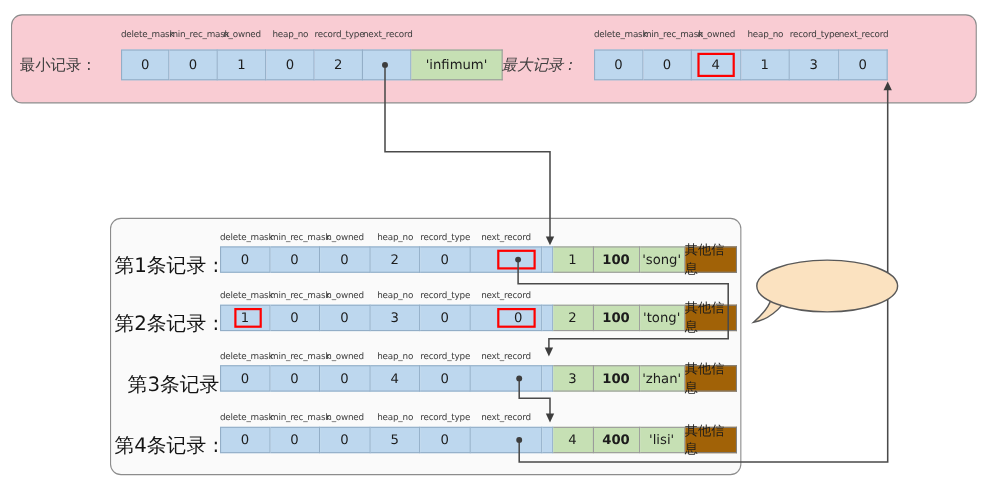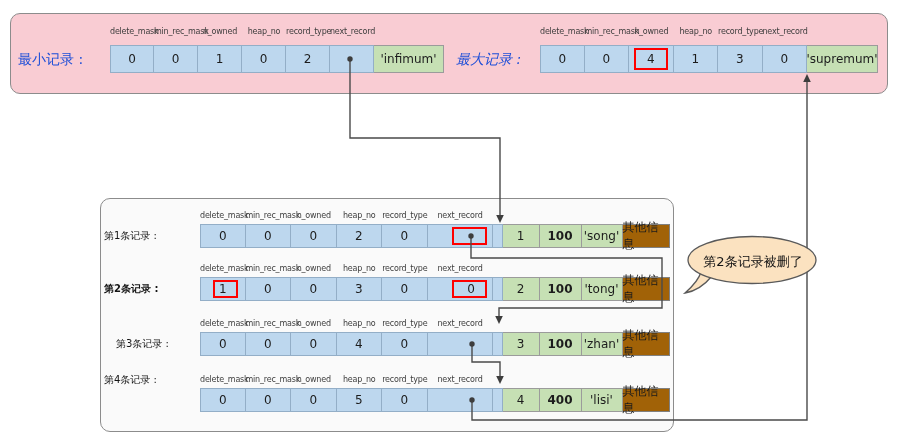--- a/index.html
+++ b/index.html
@@ -1,33 +1,33 @@
 <!DOCTYPE html>
 <html><head>
 <meta charset="utf-8">
 <style>
   html,body{margin:0;padding:0;background:#ffffff;}
   .canvas{position:relative;width:900px;height:440px;background:#ffffff;overflow:hidden;
           font-family:"DejaVu Sans","Liberation Sans",sans-serif;}
   .panel{position:absolute;box-sizing:border-box;border:1.5px solid #8c8c8c;border-radius:10px;}
   .pinkpanel{left:10px;top:13px;width:878px;height:81px;background:#f9ccd3;}
   .recbox{left:100px;top:198px;width:574px;height:234px;background:#fafafa;}
-  .grouplabel{position:absolute;font-size:14px;color:#1d4ed8;white-space:nowrap;}
-  .rowlabel{position:absolute;left:104px;font-size:10px;color:#141414;white-space:nowrap;}
+  .grouplabel{position:absolute;font-size:14px;color:#404040;white-space:nowrap;}
+  .rowlabel{position:absolute;left:104px;font-size:18px;color:#141414;white-space:nowrap;}
   .hdrrow{position:absolute;display:flex;}
   .hdr{flex:none;font-size:8px;color:#3c3c3c;text-align:center;white-space:nowrap;letter-spacing:-0.2px;}
   .cellrow{position:absolute;display:flex;}
   .cell{flex:none;box-sizing:border-box;background:#bdd7ee;border:1px solid #93aec7;border-left:none;
         display:flex;align-items:center;justify-content:center;position:relative;
         font-size:12px;color:#1c1c1c;}
   .cellrow .cell:first-child{border-left:1px solid #93aec7;}
   .h28{height:28px;} .h24{height:24px;}
   .w44{width:44px;} .w44h{width:44.5px;} .w455{width:45.5px;}
   .wnext{width:65px;} .sliver{width:10px;}
-  .w70{width:70px;} .w71{width:71px;} .w37{width:37px;} .w42{width:42px;font-weight:bold;} .w41{width:41px;} .w47{width:47px;}
+  .w70{width:83px;} .w71{width:71px;} .w37{width:37px;} .w42{width:42px;font-weight:bold;} .w41{width:41px;} .w47{width:47px;}
   .green{background:#c6e0b4;border-color:#9b9b9b;font-size:12px;color:#1c1c1c;}
   .graycell{background:#a16207;border-color:#808080;font-size:12px;color:#1c1c1c;}
   .nextpad{padding-left:23px;}
   .ro{position:absolute;border:2px solid #fe0000;top:2px;bottom:2px;}
   .ro.mid{left:5px;right:5px;}
   .ro.nx{left:24px;right:5px;}
   .ro.dm{left:12px;right:7px;}
   .overlay{position:absolute;left:0;top:0;z-index:5;pointer-events:none;}
   .bubbletext{position:absolute;left:692px;top:253px;width:122px;text-align:center;
               font-size:13px;color:#141414;z-index:6;white-space:nowrap;}
@@ -70,21 +70,20 @@
   <div class="cellrow" style="left:540px;top:45px;">
     <div class="cell w44h h28">0</div>
     <div class="cell w44h h28">0</div>
     <div class="cell w44h h28">
       <span>4</span>
       <span class="ro mid"></span>
     </div>
     <div class="cell w44h h28">1</div>
     <div class="cell w44h h28">3</div>
     <div class="cell w44h h28">0</div>
-    <div class="cell green w71 h28">'supremum'</div>
   </div>
 
   <div class="panel recbox"></div>
 
   <div class="rowlabel" style="top:229px;">第1条记录 :</div>
   <div class="hdrrow" style="left:200px;top:211px;">
     <span class="hdr w455">delete_mask</span>
     <span class="hdr w455">min_rec_mask</span>
     <span class="hdr w455">n_owned</span>
     <span class="hdr w455">heap_no</span>
@@ -101,21 +100,21 @@
       <span></span>
       <span class="ro nx"></span>
     </div>
     <div class="cell sliver h24"></div>
     <div class="cell green w37 h24">1</div>
     <div class="cell green w42 h24">100</div>
     <div class="cell green w41 h24">'song'</div>
     <div class="cell graycell w47 h24">其他信息</div>
   </div>
 
-  <div class="rowlabel" style="top:282px;font-weight:bold;">第2条记录 :</div>
+  <div class="rowlabel" style="top:282px;">第2条记录 :</div>
   <div class="hdrrow" style="left:200px;top:264px;">
     <span class="hdr w455">delete_mask</span>
     <span class="hdr w455">min_rec_mask</span>
     <span class="hdr w455">n_owned</span>
     <span class="hdr w455">heap_no</span>
     <span class="hdr w455">record_type</span>
     <span class="hdr wnext">next_record</span>
   </div>
   <div class="cellrow" style="left:200px;top:277px;">
     <div class="cell w455 h24">
@@ -153,21 +152,21 @@
     <div class="cell w455 h24">4</div>
     <div class="cell w455 h24">0</div>
     <div class="cell wnext h24 nextpad"></div>
     <div class="cell sliver h24"></div>
     <div class="cell green w37 h24">3</div>
     <div class="cell green w42 h24">100</div>
     <div class="cell green w41 h24">'zhan'</div>
     <div class="cell graycell w47 h24">其他信息</div>
   </div>
 
-  <div class="rowlabel" style="top:373px;text-align:center;">第4条记录 :</div>
+  <div class="rowlabel" style="top:393px;text-align:center;">第4条记录 :</div>
   <div class="hdrrow" style="left:200px;top:375px;">
     <span class="hdr w455">delete_mask</span>
     <span class="hdr w455">min_rec_mask</span>
     <span class="hdr w455">n_owned</span>
     <span class="hdr w455">heap_no</span>
     <span class="hdr w455">record_type</span>
     <span class="hdr wnext">next_record</span>
   </div>
   <div class="cellrow" style="left:200px;top:388px;">
     <div class="cell w455 h24">0</div>
@@ -198,15 +197,14 @@
       <circle cx="350" cy="59" r="2.7"></circle>
       <circle cx="471" cy="236" r="2.7"></circle>
       <circle cx="472" cy="344" r="2.7"></circle>
       <circle cx="472" cy="400" r="2.7"></circle>
     </g>
     <g>
       <path d="M712,276 C703,287 694,291.5 685,293 C693,286 699,279 701,272 Z" fill="#fbe2c0" stroke="#595959" stroke-width="1.3"></path>
       <ellipse cx="752" cy="260" rx="64" ry="23.5" fill="#fbe2c0" stroke="#595959" stroke-width="1.3"></ellipse>
     </g>
   </svg>
-  <div class="bubbletext">第2条记录被删了</div>
 
 </div>
 
 </body></html>

